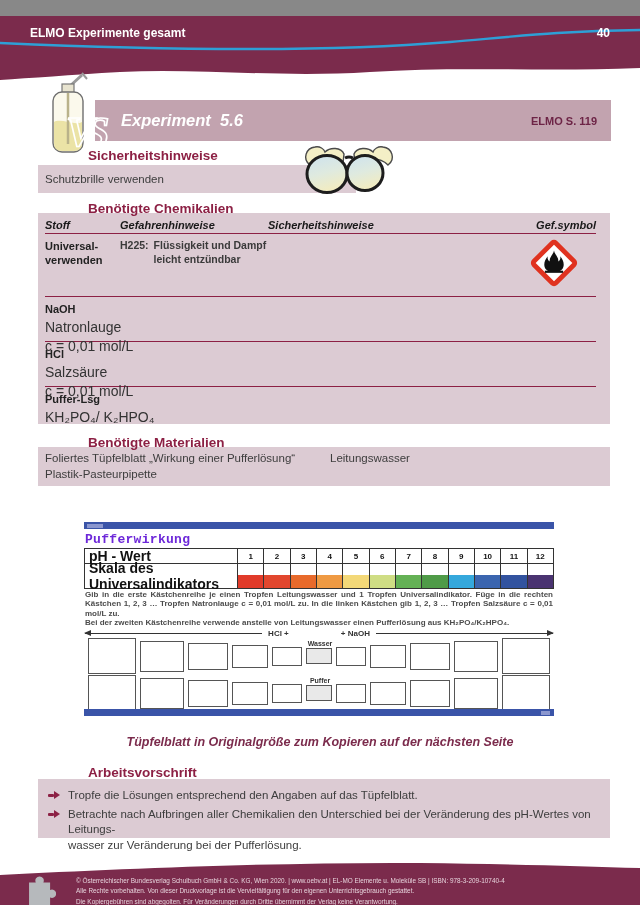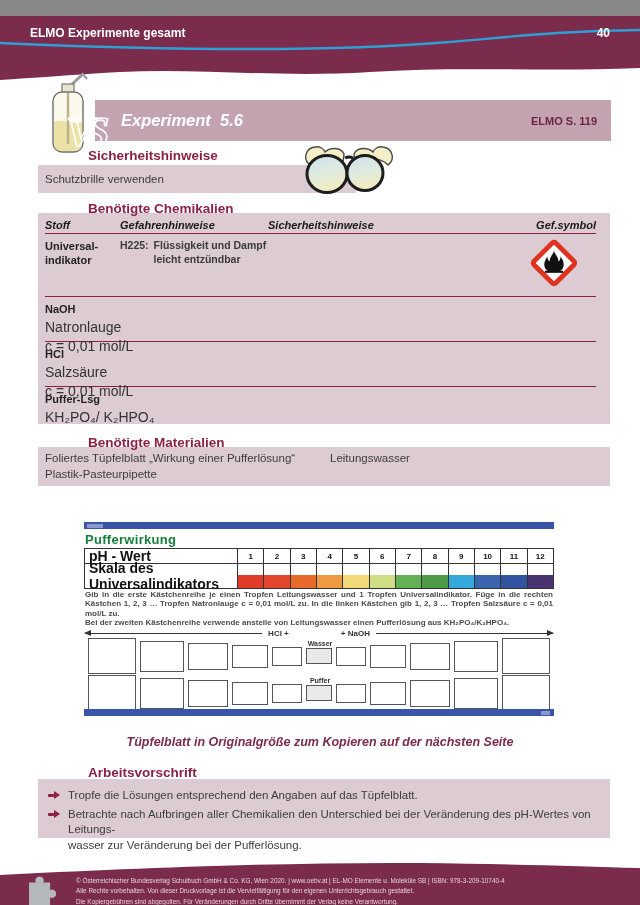--- a/index.html
+++ b/index.html
@@ -46,21 +46,21 @@
   .sym-cell { display:flex; justify-content:center; align-items:flex-start; }
   
   .mat-band { left:38px; top:431px; width:572px; height:39px; }
   .mat-item { position:absolute; font-size:11.5px; color:#3d3d3d; }
   
   .worksheet { position:absolute; left:82px; top:504px; width:474px; height:197px; background:#fff; }
   .ws-bar { position:absolute; left:2px; width:470px; height:7px; background:#3a54a8; }
   .ws-bar.top { top:2px; } .ws-bar.bottom { top:189px; }
   .ws-bar .tag { position:absolute; left:3px; top:1.5px; width:16px; height:4px; background:#8b97cf; }
   .ws-bar.bottom .tag { left:auto; right:4px; width:9px; }
-  .ws-title { position:absolute; left:3px; top:12px; font-size:13px; font-weight:800; color:#15803d; letter-spacing:.3px; }
+  .ws-title { position:absolute; left:3px; top:12px; font-size:13px; font-weight:800; color:#6d28d9; letter-spacing:.3px;font-family:Liberation Mono, monospace; }
   .ws-table { position:absolute; left:2px; top:28px; width:470px; border:1.2px solid #333; }
   .ws-tr { display:flex; height:14px; }
   .ws-tr2 { display:flex; height:25px; border-top:1.2px solid #333; }
   .ws-label { flex:none; width:152px; font-size:14px; font-weight:700; color:#111;
     display:flex; align-items:center; padding-left:4px; }
   .ws-cell { flex:1; border-left:1.2px solid #333; font-size:8px; font-weight:700; color:#111;
     display:flex; align-items:center; justify-content:center; position:relative; }
   .ws-cell .swatch { position:absolute; left:0; right:0; bottom:0; height:13px; }
   .ws-p { position:absolute; left:3px; width:468px; font-size:8px; font-weight:600; color:#4c4c4c;
     line-height:9.4px; text-align:justify; }
@@ -152,21 +152,21 @@
   <h2 class="sec-h" style="left:88px; top:185px;">Benötigte Chemikalien</h2>
   <div class="band chem-band">
     <div class="crow chead">
       <span>Stoff</span>
       <span>Gefahrenhinweise</span>
       <span>Sicherheitshinweise</span>
       <span class="col-sym">Gef.symbol</span>
     </div>
     <div class="crow crow-body r1">
       <div class="chem-name">Universal-
-indikator</div>
+verwenden</div>
       <div class="hazard">
         <span class="code">H225:</span>
         <span class="htext">Flüssigkeit und Dampf
 leicht entzündbar</span>
       </div>
       <div></div>
       <div class="sym-cell">
         <svg width="48" height="48" viewBox="0 0 100 100">
           <rect x="18" y="18" width="64" height="64" rx="5" transform="rotate(45 50 50)" fill="#fff" stroke="#e0321f" stroke-width="10"></rect>
           <path fill="#111" d="M50 24 C52 34 60 37 59 47 C63 44 64 40 63 36 C70 44 73 55 67 63 C61 71 39 71 33 63 C27 55 30 44 37 36 C36 40 37 44 41 47 C40 37 48 34 50 24 Z"></path>

